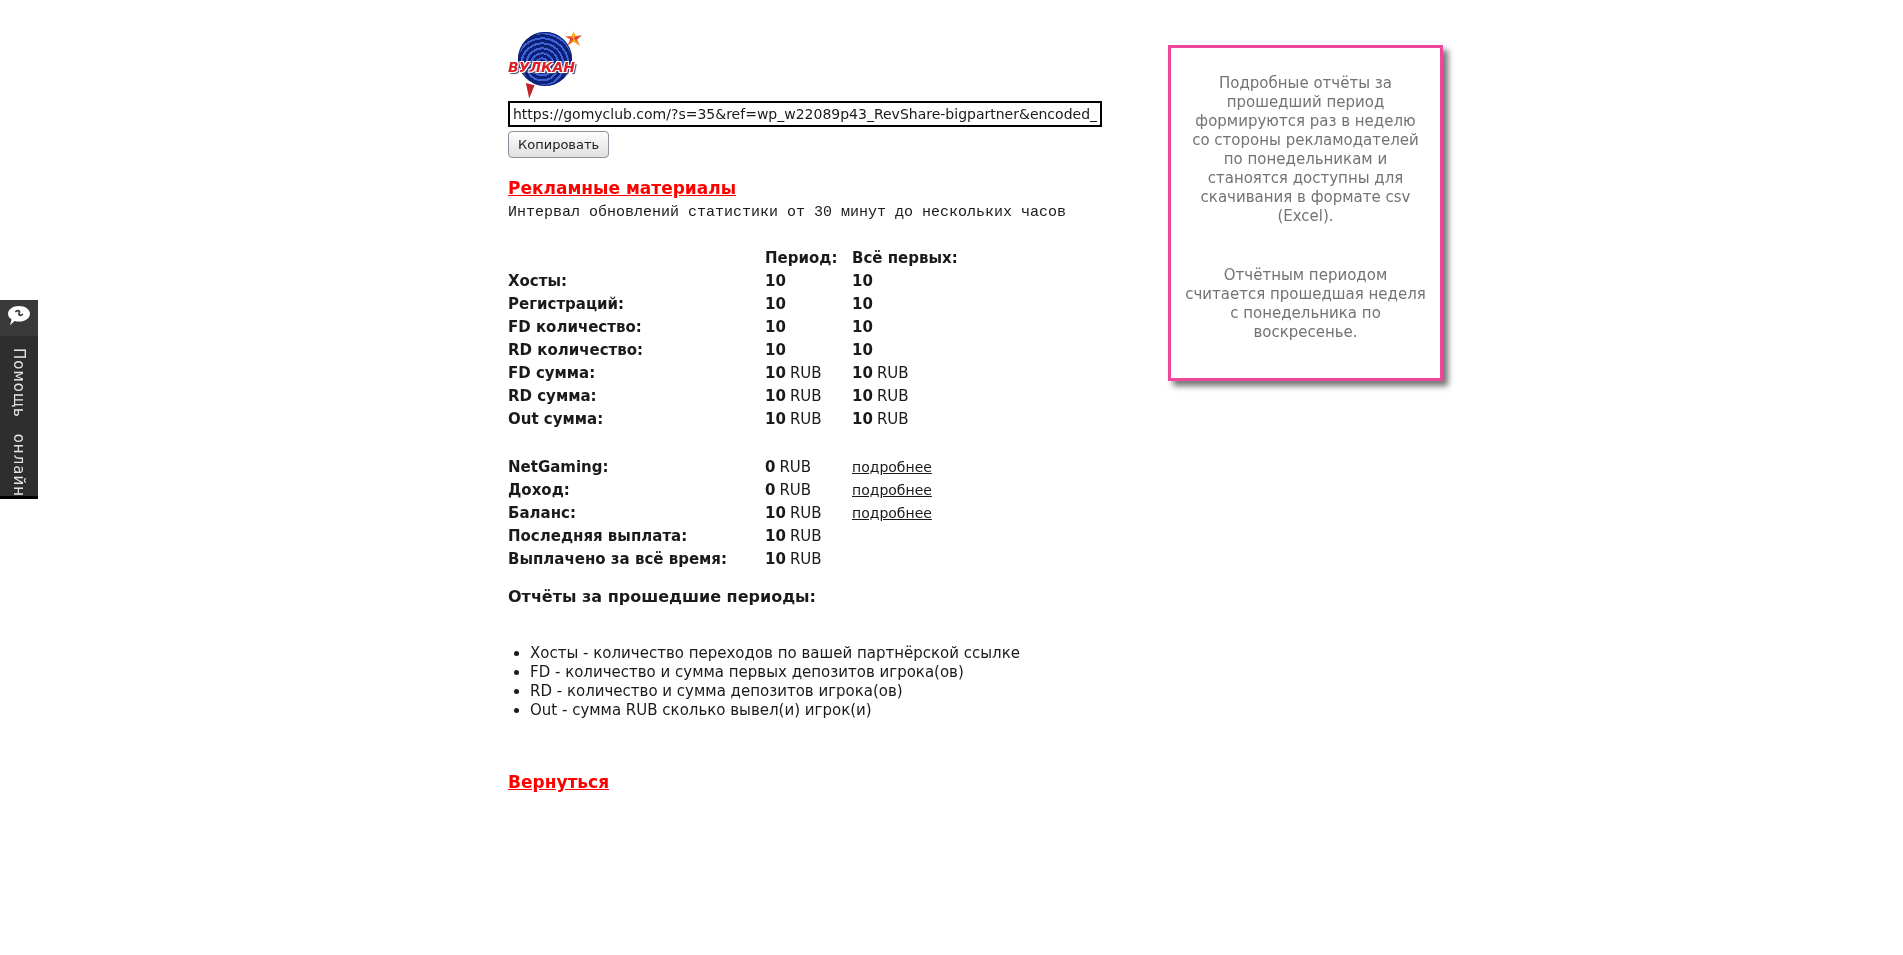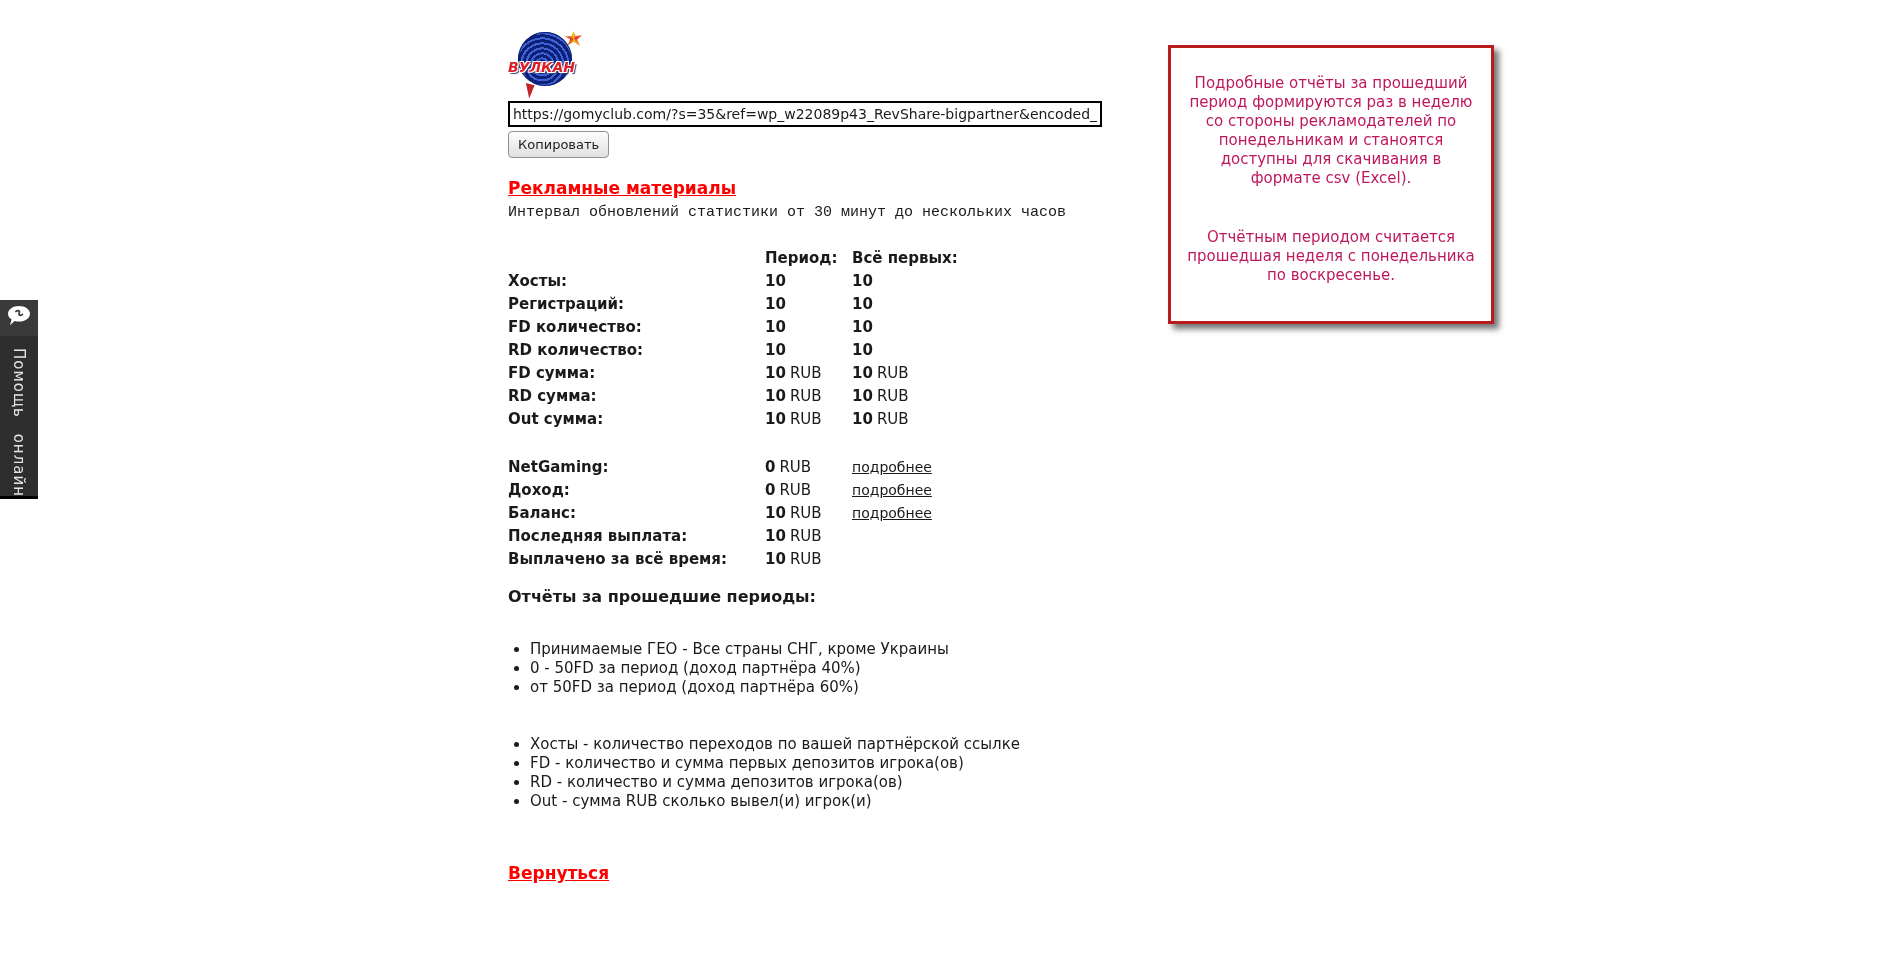--- a/index.html
+++ b/index.html
@@ -82,25 +82,25 @@
   .past-title { margin-top: 16px; }
   .past-empty { margin-top: 4px; }
 
   ul.bullets { margin: 0; padding-left: 22px; line-height: 19px; font-size: 15px; }
   ul.terms-list    { margin-top: 34px; }
   ul.glossary-list { margin-top: 38px; }
   ul.bullets li { margin: 0; }
 
   
   .info-box {
-    position: absolute; left: 1168px; top: 45px; width: 326px;
-    border: 3px solid #b91c1c; background: #fff;
+    position: absolute; left: 1168px; top: 45px; width: 275px;
+    border: 3px solid #ec4899; background: #fff;
     box-shadow: 5px 5px 6px rgba(0,0,0,0.55);
     padding: 26px 14px 36px 14px;
-    text-align: center; font-size: 15px; line-height: 19px; color: #be185d;
+    text-align: center; font-size: 15px; line-height: 19px; color: #737373;
   }
   .info-box .p2 { margin-top: 40px; }
 
   
   .chat-tab {
     position: absolute; left: 0; top: 300px; width: 38px; cursor: pointer;
     border-bottom: 3px solid #000;
   }
   .chat-icon-box {
     height: 36px; background: #3a3a3a;
@@ -192,25 +192,20 @@
     <div class="cell"><b>10</b><span class="unit">RUB</span></div>
     <div class="cell"></div>
 
     <div class="cell label">Выплачено за всё время:</div>
     <div class="cell"><b>10</b><span class="unit">RUB</span></div>
     <div class="cell"></div>
   </div>
 
   <div class="section-title past-title">Отчёты за прошедшие периоды:</div>
 
-  <ul class="bullets terms-list">
-    <li>Принимаемые ГЕО - Все страны СНГ, кроме Украины</li>
-    <li>0 - 50FD за период (доход партнёра 40%)</li>
-    <li>от 50FD за период (доход партнёра 60%)</li>
-  </ul>
 
   <ul class="bullets glossary-list">
     <li>Хосты - количество переходов по вашей партнёрской ссылке</li>
     <li>FD - количество и сумма первых депозитов игрока(ов)</li>
     <li>RD - количество и сумма депозитов игрока(ов)</li>
     <li>Out - сумма RUB сколько вывел(и) игрок(и)</li>
   </ul>
 
   <div>
     <a class="red-link back-link">Вернуться</a>

